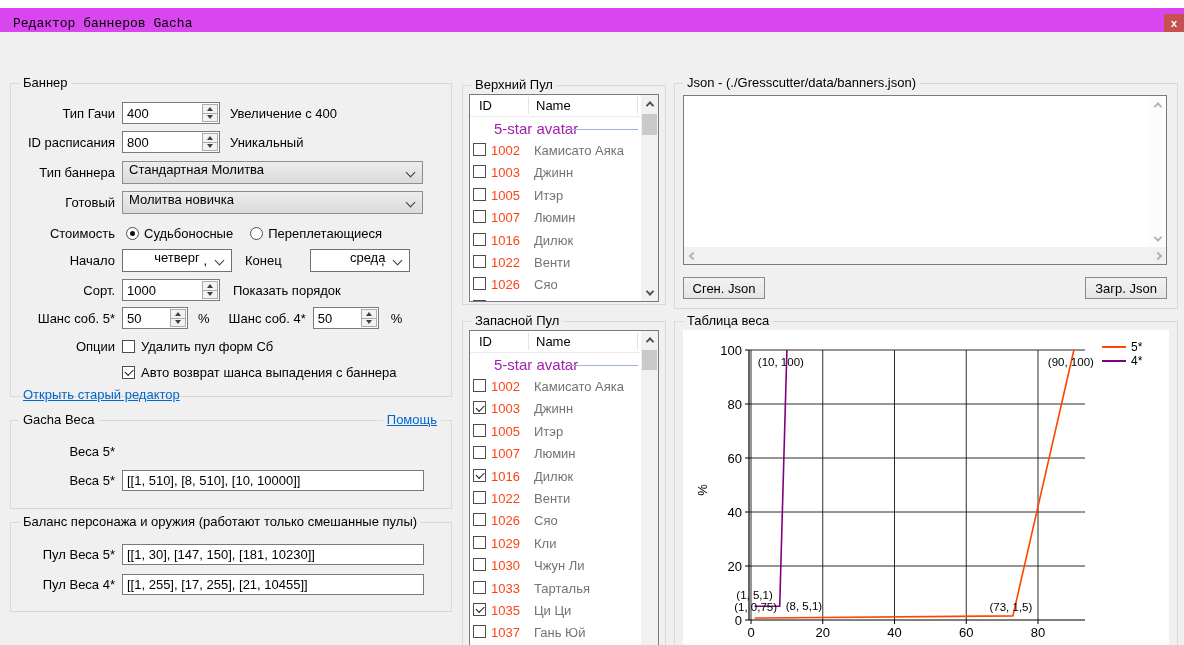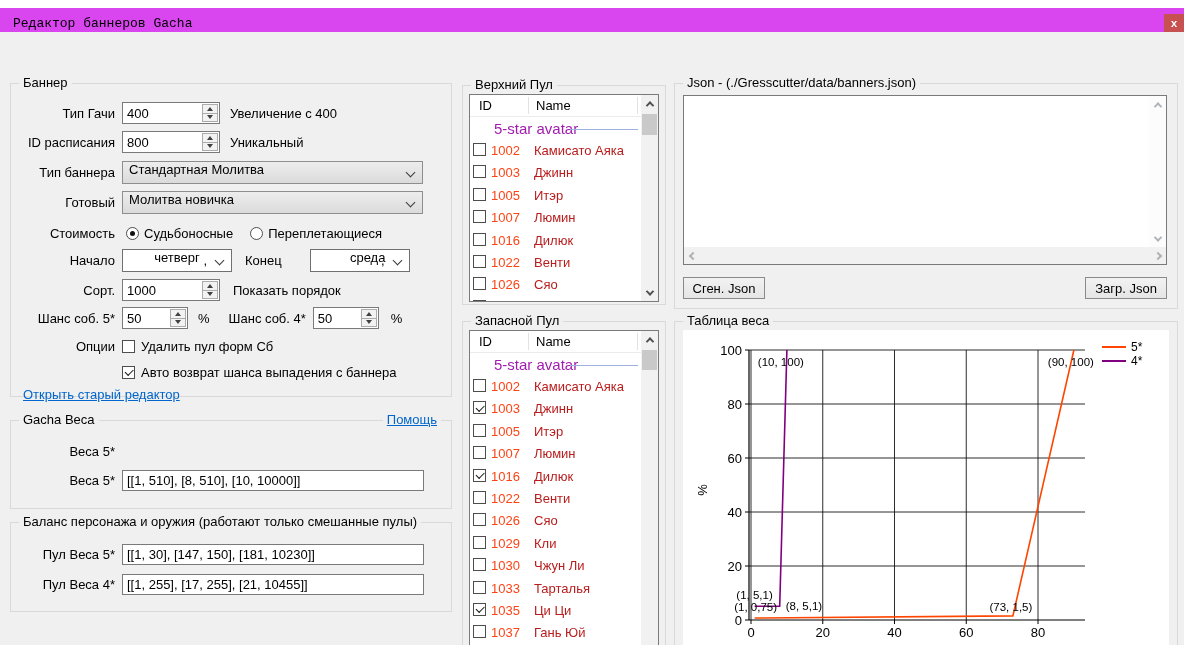--- a/index.html
+++ b/index.html
@@ -65,21 +65,21 @@
   .lv-h-id{position:absolute;left:9px;top:3px;}
   .lv-h-name{position:absolute;left:66px;top:3px;}
   .lv-sep{position:absolute;top:2px;height:17px;width:1px;background:#E2E2E2;}
   .lv-group{position:absolute;top:22px;left:0;right:17px;height:21px;}
   .lv-group-label{position:absolute;left:24px;top:3px;color:#a21caf;font-size:15px;}
   .lv-group-line{position:absolute;left:100px;right:3px;top:12px;height:1px;background:#9FB1DE;}
   .lv-rows{position:absolute;top:44px;left:0;right:17px;bottom:0;overflow:hidden;}
   .lv-row{height:22.4px;position:relative;}
   .lv-row .cb{position:absolute;left:3px;top:4px;}
   .lv-id{position:absolute;left:21px;top:4px;color:#FC4416;}
-  .lv-name{position:absolute;left:64px;top:4px;color:#b91c1c;}
+  .lv-name{position:absolute;left:64px;top:4px;color:#737373;}
 
   
   .sb{position:absolute;top:0;right:0;bottom:0;width:17px;background:#F1F1F1;color:#505050;}
   .sb-btn{position:absolute;left:0;width:17px;height:17px;display:flex;align-items:center;justify-content:center;}
   .sb-up{top:0;} .sb-dn{bottom:0;}
   .sb-thumb{position:absolute;left:1px;width:15px;background:#C9C9C9;}
   .schev{width:6px;height:6px;border-left:2px solid currentColor;border-top:2px solid currentColor;box-sizing:border-box;}
   .chev-u{transform:rotate(45deg) translate(1px,1px);}
   .chev-d{transform:rotate(225deg) translate(1px,1px);}
   .chev-l{transform:rotate(-45deg);}

